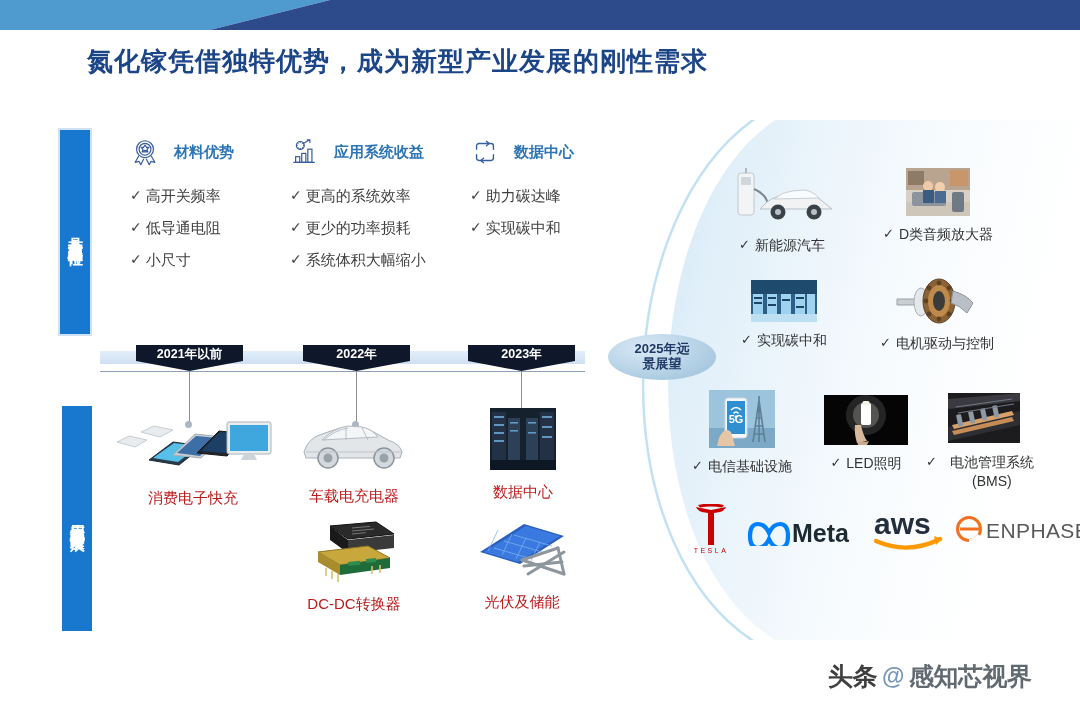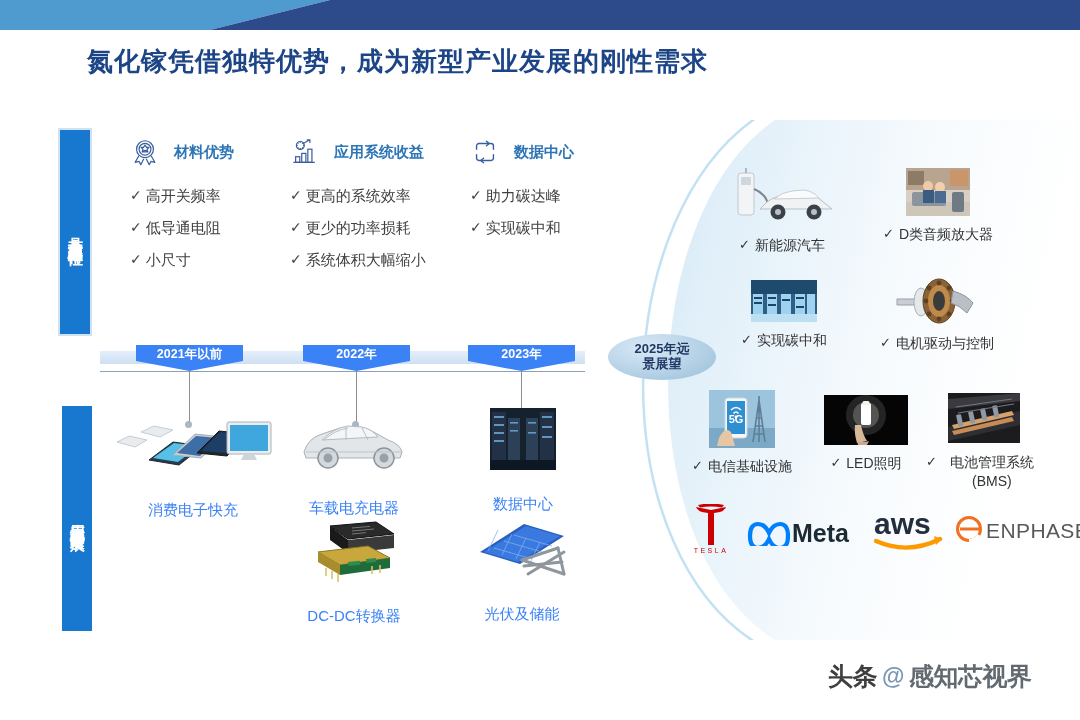--- a/index.html
+++ b/index.html
@@ -75,41 +75,41 @@
     width: 485px; height: 13px;
     background: linear-gradient(180deg,#e3eefa 0%, #cfe0f3 100%);
   }
   .tl-base {
     position: absolute; left: 100px; top: 371px;
     width: 485px; height: 1px; background: #8aa0bb;
   }
   .tl-node { position: absolute; top: 345px; }
   .tl-flag {
     position: relative; width: 107px; height: 26px;
-    background: #3b82f6;
+    background: #0f172a;
     color: #ffffff; font-size: 12.5px; font-weight: bold;
     display: flex; align-items: center; justify-content: center;
     clip-path: polygon(0 0, 100% 0, 100% 62%, 50% 100%, 0 62%);
     padding-bottom: 7px;
   }
   .tl-stem {
     position: absolute; left: 53px; top: 26px;
     width: 1px; height: 52px; background: #8e8e8e;
   }
   .tl-dot {
     position: absolute; left: 49px; top: 76px;
     width: 7px; height: 7px; border-radius: 50%;
     background: #aab7c4;
   }
 
   
   .tcard { position: absolute; text-align: center; }
   .tcard .cap {
-    font-size: 15px; color: #3b82f6; white-space: nowrap;
-    margin-top: 21px;
+    font-size: 15px; color: #b91c1c; white-space: nowrap;
+    margin-top: 9px;
   }
   .thumb { margin: 0 auto; }
 
   
   .arc-wrap { position: absolute; left: 575px; top: 120px; width: 505px; height: 520px; }
 
   .vision-ellipse {
     position: absolute; left: 608px; top: 334px;
     width: 108px; height: 46px;
     border-radius: 50%;

